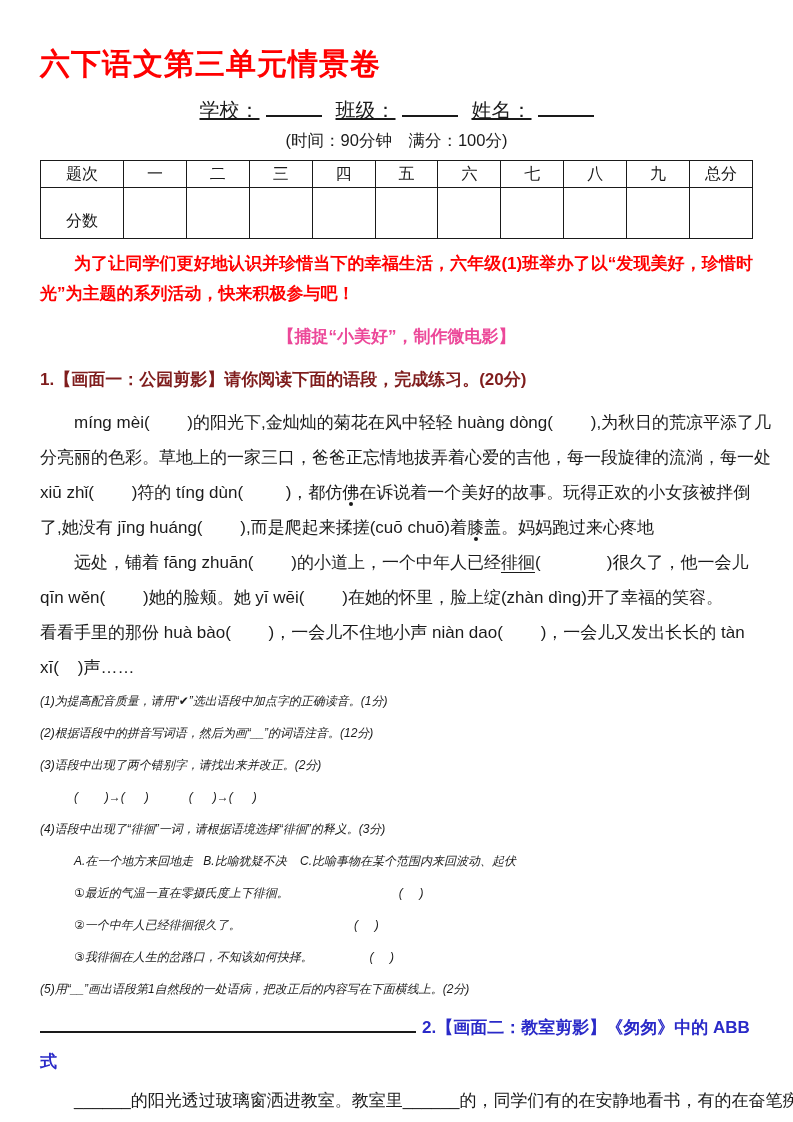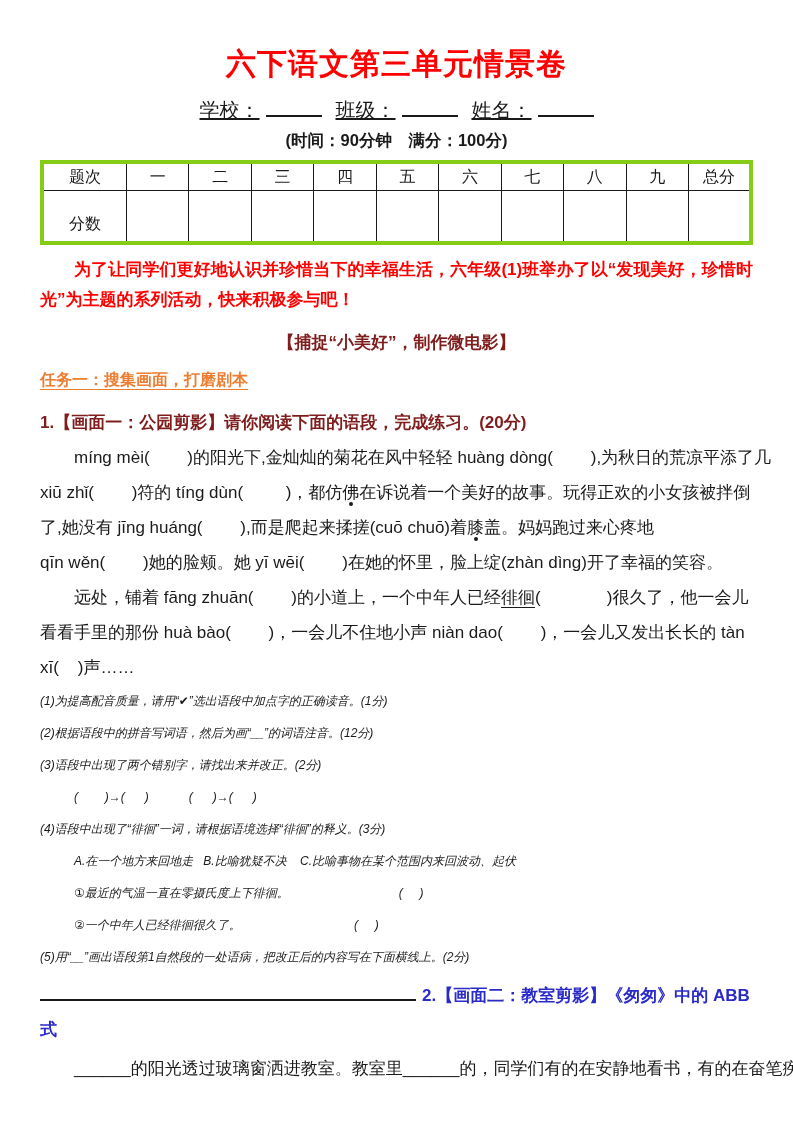--- a/index.html
+++ b/index.html
@@ -2,46 +2,46 @@
 <html><head>
 <meta charset="utf-8">
 <style>
   html,body{margin:0;padding:0;background:#fff;}
   .page{
     width:793px;height:1122px;background:#ffffff;overflow:hidden;
     font-family:"Liberation Sans","DejaVu Sans",sans-serif;color:#1a1a1a;
     box-sizing:border-box;padding:44px 40px 0 40px;
   }
   .doc-title{
-    text-align:center;font-size:30px;font-weight:bold;color:#ff0000;
+    font-size:30px;font-weight:bold;color:#ff0000;
     letter-spacing:1px;margin:0 0 12px 0;
   }
   .school-line{text-align:center;font-size:20px;margin:0 0 6px 0;white-space:pre;text-decoration:underline;}
   .school-line .blank{
     display:inline-block;width:56px;border-bottom:2px solid #1a1a1a;height:16px;
     margin:0 14px 0 6px;
   }
   .school-line .blank:last-child{margin-right:0;}
-  .time-line{text-align:center;font-size:16.5px;margin:0 0 8px 0;white-space:pre;font-weight:bold;}
-  table.score{width:100%;border-collapse:collapse;border:4px solid #84cc16;table-layout:fixed;padding-left:48px;}
+  .time-line{text-align:center;font-size:16.5px;margin:0 0 8px 0;white-space:pre;}
+  table.score{width:100%;border-collapse:collapse;border:1px solid #84cc16;table-layout:fixed;padding-left:48px;}
   table.score td{border:1px solid #1a1a1a;text-align:center;font-size:16px;padding:0;}
   table.score tr.hdr td{height:26px;}
   table.score tr.scr td{height:44px;vertical-align:bottom;padding-bottom:6px;}
   table.score td.first{width:82px;}
   .intro{
     color:#ff0000;font-weight:bold;font-size:17px;line-height:30px;
     text-indent:2em;margin:10px 0 16px 0;text-align:justify;
   }
-  .intro-sub{color:#7f1d1d;font-weight:bold;font-size:17px;text-align:center;margin:2px 0 0 0;}
+  .intro-sub{color:#ec4899;font-weight:bold;font-size:17px;text-align:center;margin:2px 0 0 0;}
   .task-heading{
     color:#ed7d31;font-weight:bold;font-size:16px;margin:16px 0 0 0;
     text-decoration:underline;text-underline-offset:4px;display:inline-block;
   }
   .q-header{color:#7f1d1d;font-weight:bold;font-size:17px;margin:20px 0 0 0;white-space:pre-wrap;}
-  .passage{font-size:17px;line-height:35px;margin-top:6px;}
+  .passage{font-size:17px;line-height:35px;margin-top:14px;}
   .passage .pline{white-space:pre;}
   .passage .indent{padding-left:34px;}
   .dot-under{position:relative;}
   .dot-under::after{
     content:"";position:absolute;left:50%;transform:translateX(-50%);
     bottom:-4px;width:4px;height:4px;border-radius:50%;background:#1a1a1a;
   }
   .u-word{text-decoration:underline;text-underline-offset:4px;}
   .subq{font-size:12px;line-height:32px;white-space:pre-wrap;font-style:italic;}
   .subq.pad{padding-left:34px;}
@@ -93,44 +93,43 @@
       <td></td>
       <td></td>
       <td></td>
     </tr>
   </tbody>
     </table>
 
   <div class="intro">为了让同学们更好地认识并珍惜当下的幸福生活，六年级(1)班举办了以“发现美好，珍惜时光”为主题的系列活动，快来积极参与吧！</div>
   <div class="intro-sub">【捕捉“小美好”，制作微电影】</div>
 
-  <div>
-    <span class="task-heading">任务一：搜集画面，打磨剧本</span>
-  </div>
 
   <div class="q-header">1.【画面一：公园剪影】请你阅读下面的语段，完成练习。(20分)</div>
 
   <div class="passage">
     <div class="pline indent">míng mèi(        )的阳光下,金灿灿的菊花在风中轻轻 huàng dòng(        ),为秋日的荒凉平添了几</div>
+    <div class="pline">分亮丽的色彩。草地上的一家三口，爸爸正忘情地拔弄着心爱的吉他，每一段旋律的流淌，每一处</div>
     <div class="pline"><span>xiū zhǐ(        )符的 tíng dùn(         )，都仿</span><span class="dot-under">佛</span><span>在诉说着一个美好的故事。玩得正欢的小女孩被拌倒</span></div>
     <div class="pline"><span>了,她没有 jīng huáng(        ),而是爬起来揉搓(cuō chuō)着</span><span class="dot-under">膝</span><span>盖。妈妈跑过来心疼地</span></div>
+    <div class="pline indent"><span>远处，铺着 fāng zhuān(        )的小道上，一个中年人已经</span><span class="u-word">徘徊</span><span>(              )很久了，他一会儿</span></div>
     <div class="pline">qīn wěn(        )她的脸颊。她 yī wēi(        )在她的怀里，脸上绽(zhàn dìng)开了幸福的笑容。</div>
-    <div class="pline indent"><span>远处，铺着 fāng zhuān(        )的小道上，一个中年人已经</span><span class="u-word">徘徊</span><span>(              )很久了，他一会儿</span></div>
     <div class="pline">看看手里的那份 huà bào(        )，一会儿不住地小声 niàn dao(        )，一会儿又发出长长的 tàn</div>
     <div class="pline">xī(    )声……</div>
   </div>
 
   <div class="subq">(1)为提高配音质量，请用“✔”选出语段中加点字的正确读音。(1分)</div>
   <div class="subq">(2)根据语段中的拼音写词语，然后为画“__”的词语注音。(12分)</div>
   <div class="subq">(3)语段中出现了两个错别字，请找出来并改正。(2分)</div>
   <div class="subq pad">(        )→(      )            (      )→(      )</div>
   <div class="subq">(4)语段中出现了“徘徊”一词，请根据语境选择“徘徊”的释义。(3分)</div>
   <div class="subq pad">A.在一个地方来回地走   B.比喻犹疑不决    C.比喻事物在某个范围内来回波动、起伏</div>
   <div class="subq pad">①最近的气温一直在零摄氏度上下徘徊。                                 (     )</div>
   <div class="subq pad">②一个中年人已经徘徊很久了。                                  (     )</div>
+  <div class="subq pad">③我徘徊在人生的岔路口，不知该如何抉择。                 (     )</div>
   <div class="subq">(5)用“__”画出语段第1自然段的一处语病，把改正后的内容写在下面横线上。(2分)</div>
 
   <div class="ans-line"><span class="blank-long"></span><span class="blue-bold">2.【画面二：教室剪影】《匆匆》中的 ABB 式</span></div>
 
   <div class="p2">
     <div class="pline indent">______的阳光透过玻璃窗洒进教室。教室里______的，同学们有的在安静地看书，有的在奋笔疾</div>
 
   </div>
 
 </div>

